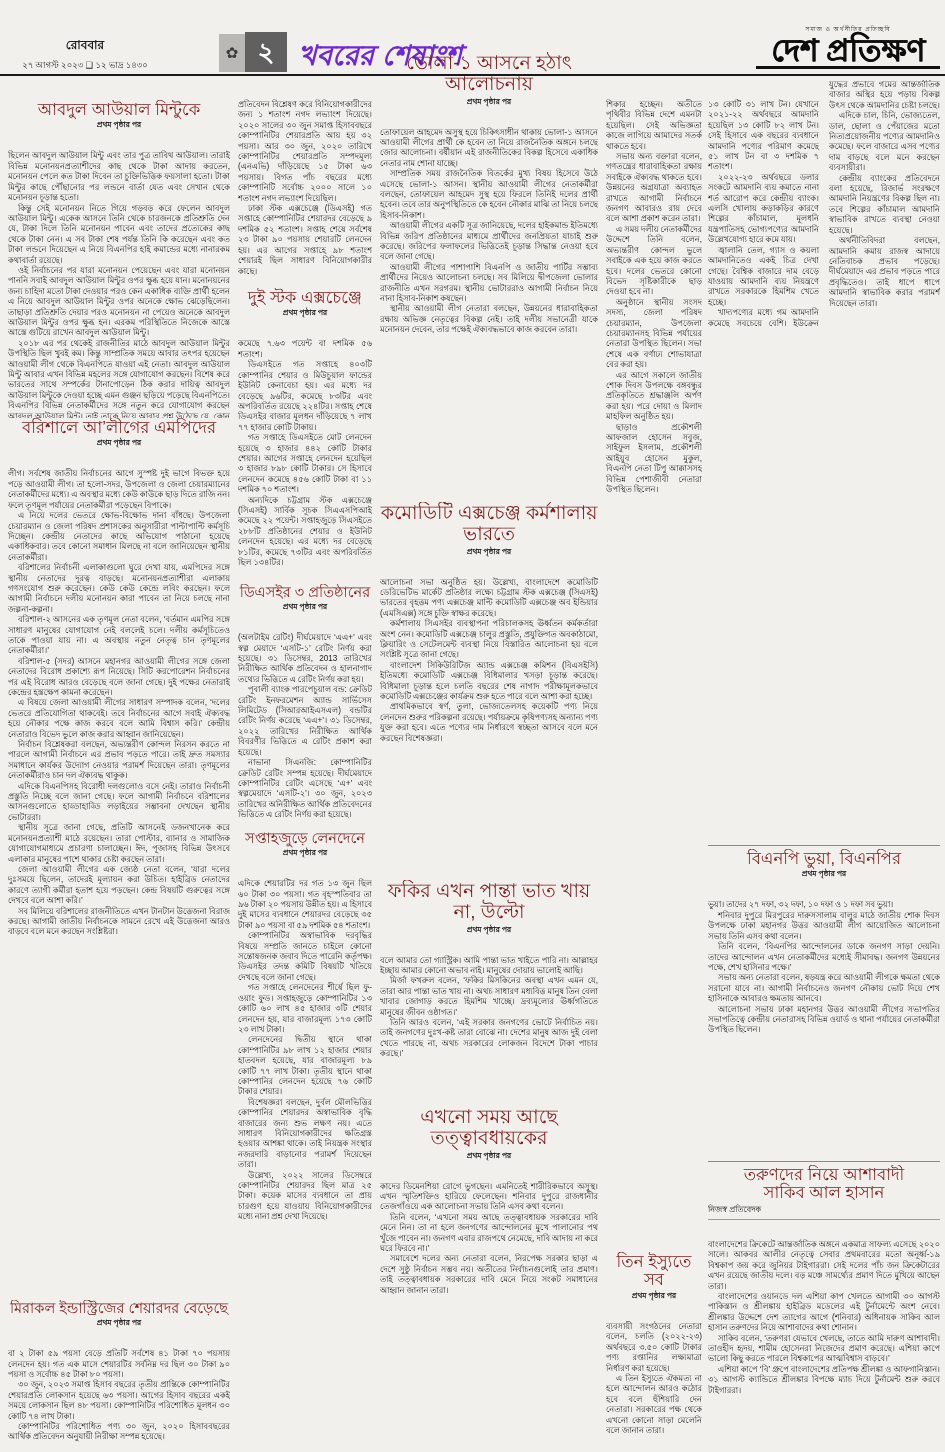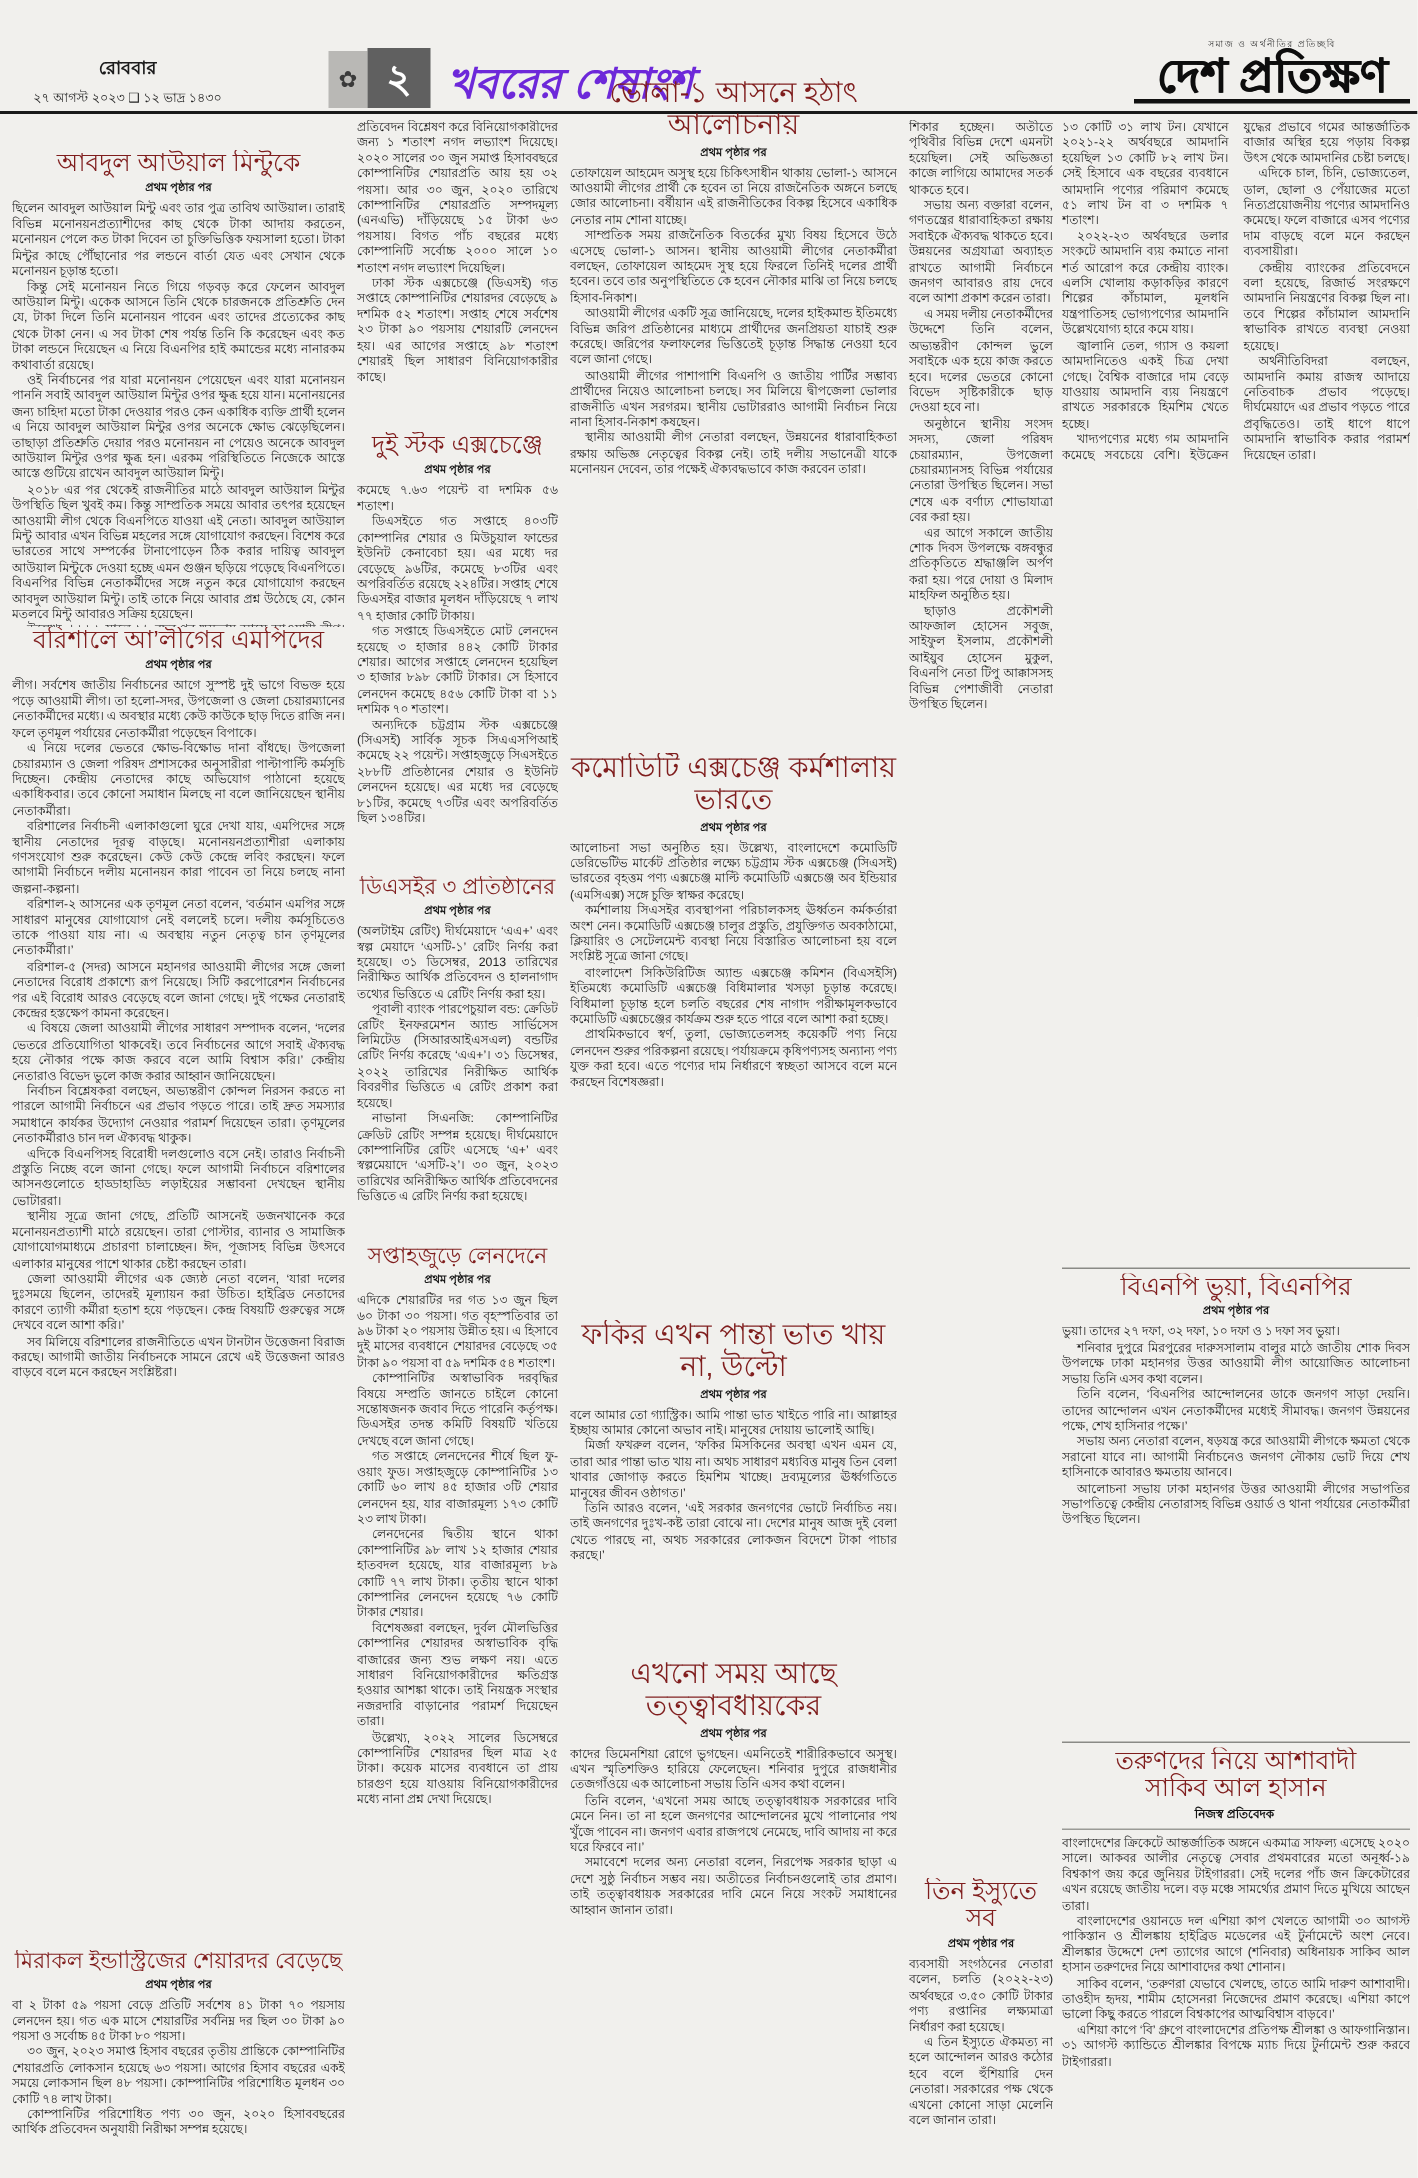--- a/index.html
+++ b/index.html
@@ -29,24 +29,24 @@
   .hdr-mastrule{position:absolute;left:756px;top:66px;width:184px;height:4px;
     border-top:3px solid #111;border-bottom:0;}
   .hdr-rule{position:absolute;left:0;top:74px;width:945px;height:0;border-top:2px solid #1a1a1a;}
   
   .story{position:absolute;overflow:hidden;}
   .story h2{margin:0 0 1px 0;text-align:center;font-weight:normal;color:#7f1d1d;line-height:1.12;}
   .h-lg{font-size:19px;}
   .h-md{font-size:16.5px;}
   .h-sm{font-size:14.5px;}
   .contlabel{text-align:center;font-size:7.5px;font-weight:bold;margin:1px 0 3px 0;color:#111;}
-  .byline{text-align:center;font-size:8px;font-weight:bold;margin:0 2px 2px 0;color:#111;}
+  .byline{text-align:left;font-size:8px;font-weight:normal;margin:0 2px 2px 0;color:#111;}
   .story p{margin:0;font-size:8.2px;line-height:10.4px;text-align:justify;text-indent:10px;
     color:#1d1d1d;word-spacing:-0.3px;}
-  .story p.ni{text-indent:0;}
+  .story p.ni{text-indent:0;margin-top:20px;}
   .twocol{column-count:2;column-gap:10px;}
   .divider{position:absolute;border-top:1px solid #8a8a86;height:0;}
   .inrule{border-top:1px solid #9a9a96;margin:3px 0 4px 0;height:0;}
 </style>
 </head>
 <body>
 
 <div class="page">
 
   <div class="hdr-dateblock">

